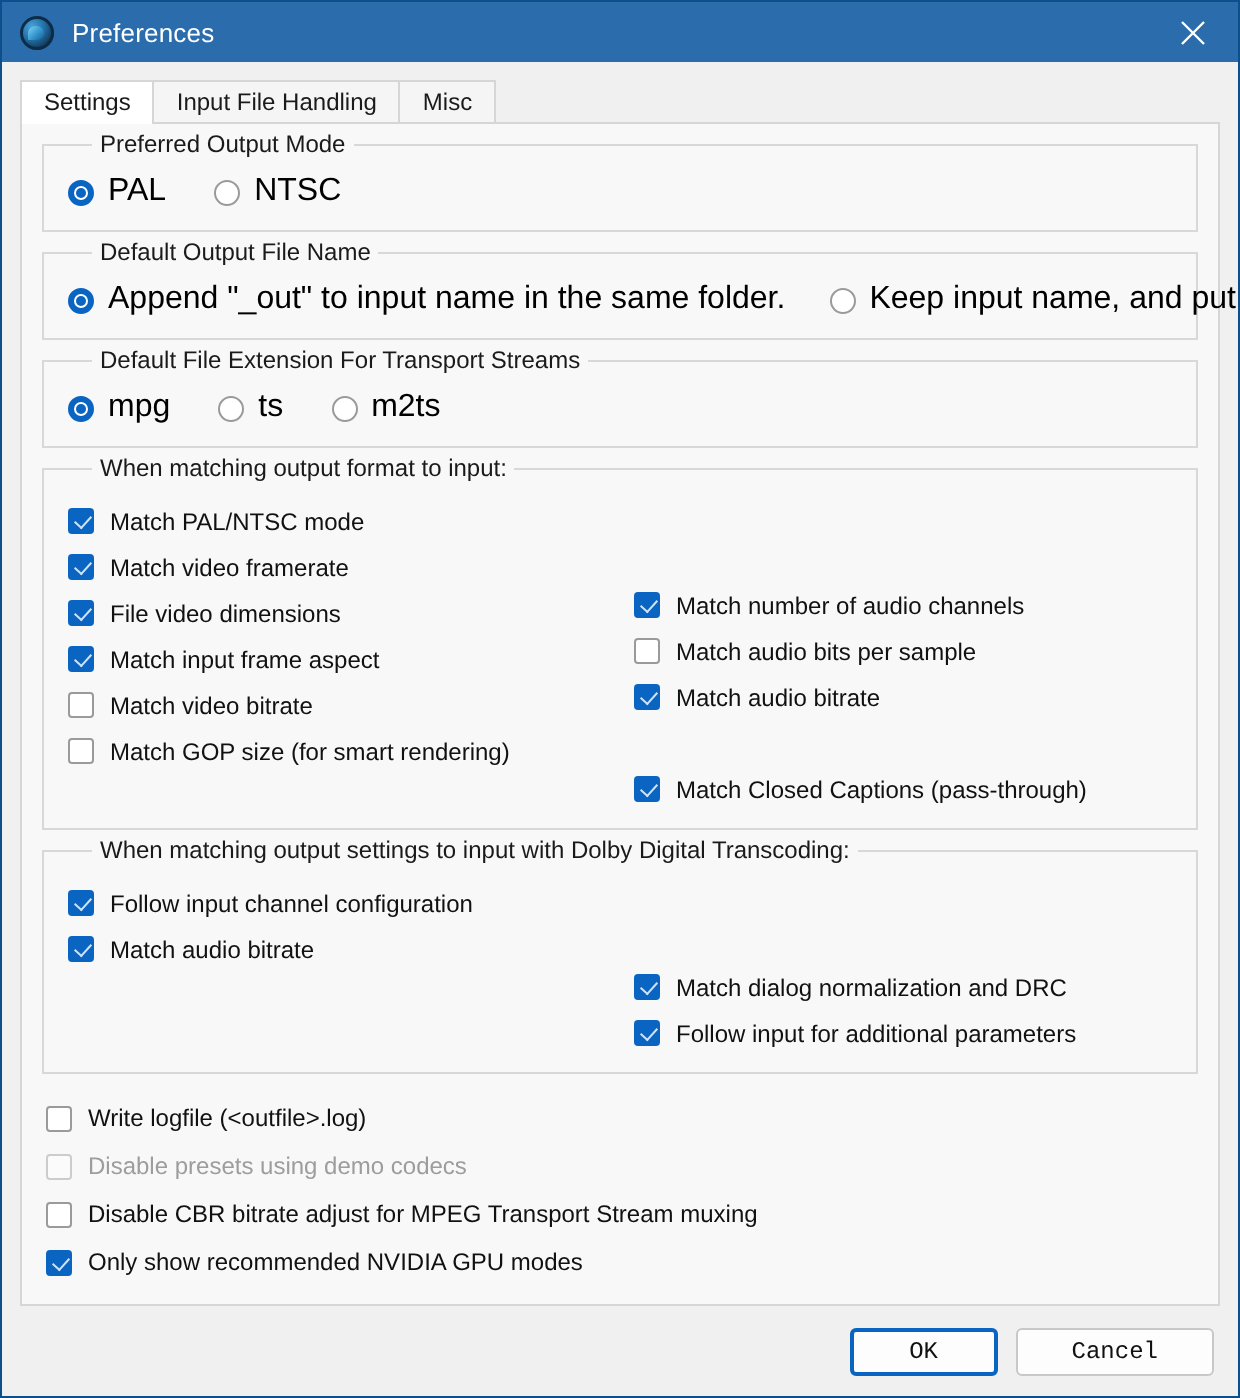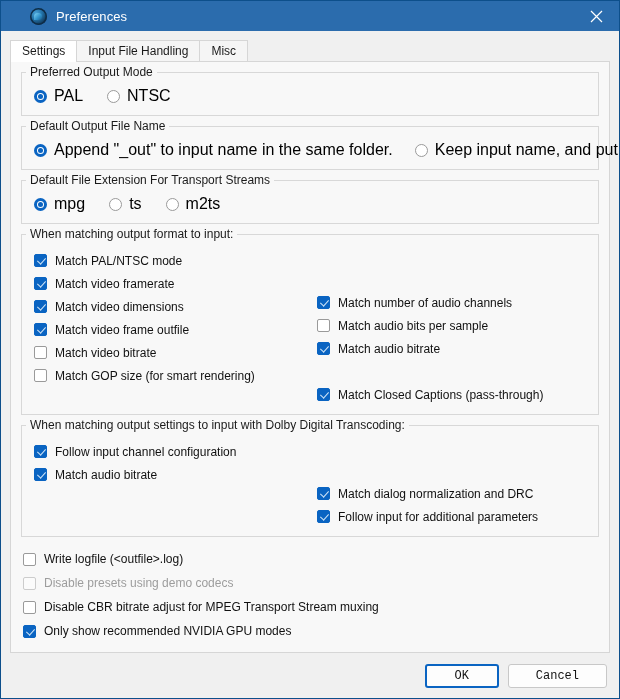--- a/index.html
+++ b/index.html
@@ -29,21 +29,20 @@
   }
 
   
   .titlebar {
     height: 30px;
     background: #2b6cad;
     display: flex;
     align-items: center;
     flex: none;
     position: relative;
-    padding-left: 20px;
   }
   .app-icon {
     width: 17px;
     height: 17px;
     margin-left: 9px;
     border-radius: 50%;
     background: radial-gradient(circle at 35% 32%, #4aa3d8 0%, #2272a8 38%, #123a5c 70%, #0b2138 100%);
     box-shadow: inset 0 0 0 1.5px #0e2c47;
     position: relative;
     flex: none;
@@ -131,21 +130,21 @@
   .group {
     position: relative;
     border: 1px solid #d8d8d8;
     margin: 0 2px 10px 2px;
     padding: 0;
     background: transparent;
   }
   .group > .legend {
     position: absolute;
     top: -8px;
-    left: 4px;
+    left: 24px;
     padding: 0 4px;
     background: #f8f8f8;
     font-size: 12px;
     color: #1a1a1a;
     white-space: nowrap;
   }
   .group-body {
     padding: 14px 12px 10px 12px;
   }
 
@@ -365,25 +364,25 @@
             <div class="cb-item">
               <span class="cbox on"></span>
               <span class="lbl">Match PAL/NTSC mode</span>
             </div>
             <div class="cb-item">
               <span class="cbox on"></span>
               <span class="lbl">Match video framerate</span>
             </div>
             <div class="cb-item">
               <span class="cbox on"></span>
-              <span class="lbl">Match video dimensions</span>
-            </div>
-            <div class="cb-item">
-              <span class="cbox on"></span>
-              <span class="lbl">Match video frame outfile</span>
+              <span class="lbl">File video dimensions</span>
+            </div>
+            <div class="cb-item">
+              <span class="cbox on"></span>
+              <span class="lbl">Match input frame aspect</span>
             </div>
             <div class="cb-item">
               <span class="cbox"></span>
               <span class="lbl">Match video bitrate</span>
             </div>
             <div class="cb-item">
               <span class="cbox"></span>
               <span class="lbl">Match GOP size (for smart rendering)</span>
             </div>
           </div>

